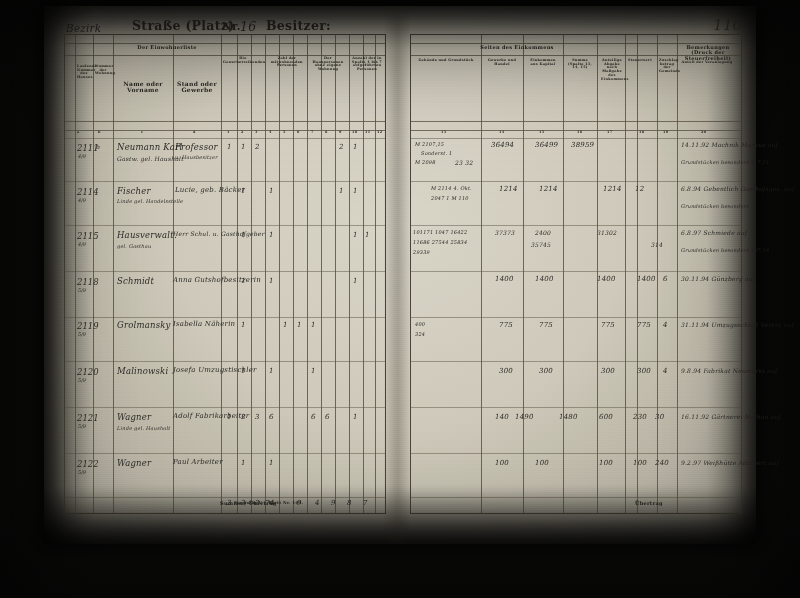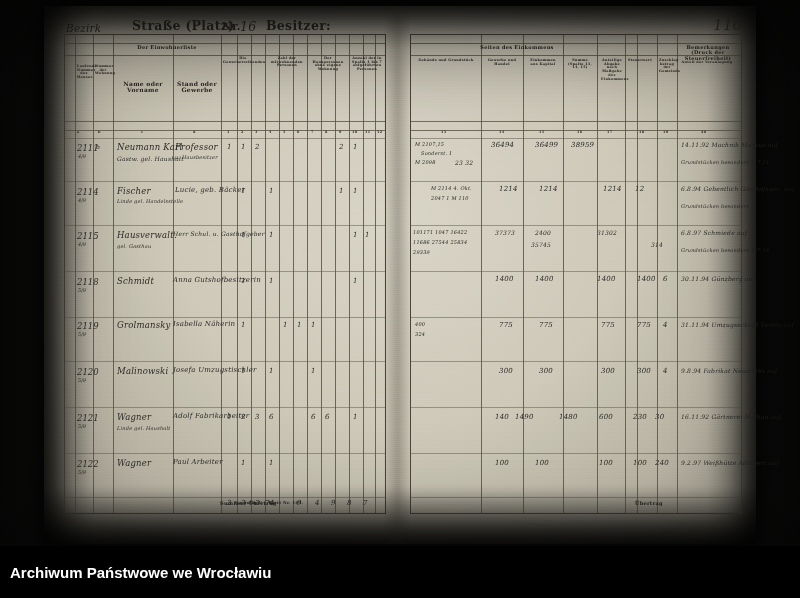--- a/index.html
+++ b/index.html
@@ -395,16 +395,13 @@
 
     <div class="fk t4" style="position:absolute;left:190px;top:495px;">Formular V. - Blatt Nr. 103.</div>
 
     <div class="gutter"></div>
     <div class="shadow-bottom"></div>
   </div>
 
   <div class="grain"></div>
   <div class="vig"></div>
 
-  <div class="caption">
-    <span>Archiwum Państwowe we Wrocławiu</span>
-  </div>
 </div>
 
 </body></html>

